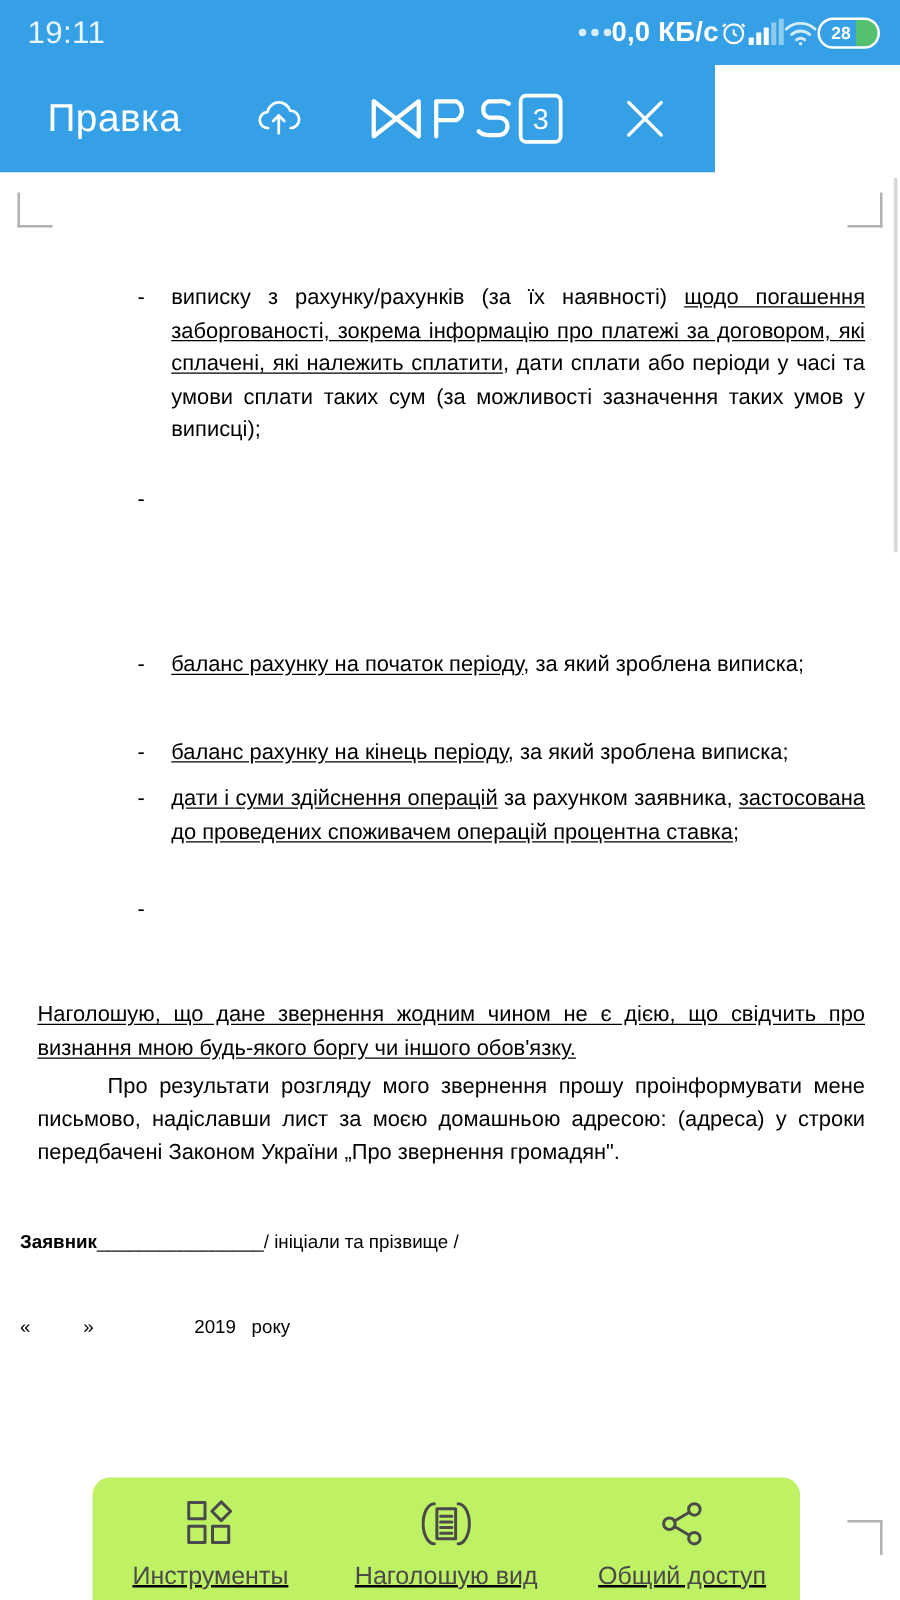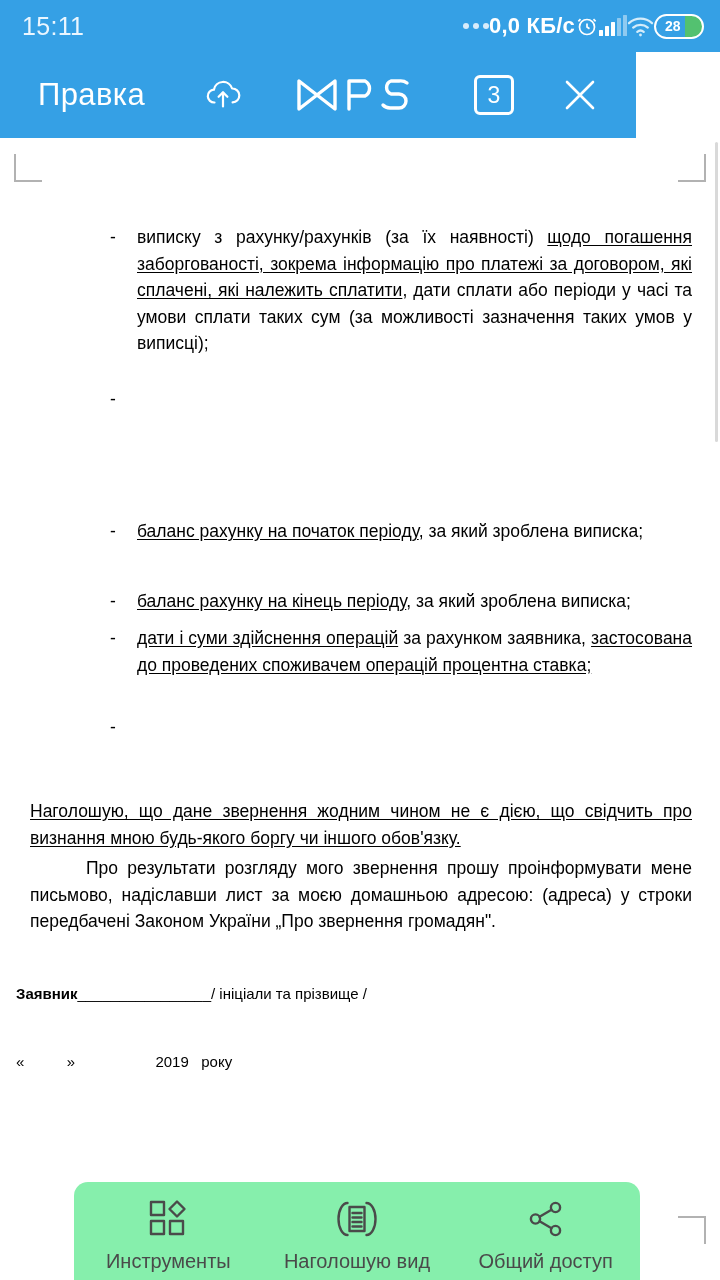--- a/index.html
+++ b/index.html
@@ -35,21 +35,21 @@
   .wifi-icon svg{ display:block; }
   .battery{
     min-width:50px; height:25px; border:2px solid #ffffff; border-radius:13px;
     display:flex; align-items:center; position:relative; padding-left:9px;
     background:linear-gradient(to right,#35A0E5 0 62%, #53c170 62% 100%);
   }
   .battery span{ font-size:14px; font-weight:700; color:#ffffff; line-height:1; }
 
   
   .toolbar{
-    position:absolute; left:0; top:52px; width:636px; height:86px;
+    position:absolute; left:0; top:52px; width:572px; height:86px;
     background:#35A0E5; display:flex; align-items:center; color:#fff;
   }
   .tb-title{ font-size:31px; font-weight:400; margin-left:38px; letter-spacing:.4px; }
   .tb-cloud{ margin-left:56px; display:flex; align-items:center; }
   .tb-logo{ margin-left:50px; display:flex; align-items:center; }
   .tb-spacer{ flex:1 1 auto; }
   .tb-pages{
     width:40px; height:40px; border:3px solid #ffffff; border-radius:6px;
     display:flex; align-items:center; justify-content:center; margin-right:44px;
   }
@@ -90,35 +90,36 @@
   }
   .para.bold-u{ font-weight:400; text-decoration:underline; text-underline-offset:2px; }
   .para.indent{ text-indent:56px; }
 
   .sign-line{ position:absolute; left:16px; width:662px; font-size:15px; }
   .sign-line b{ font-weight:700; }
 
   
   .bottombar{
     position:absolute; left:74px; top:1182px; width:566px; height:98px;
-    background:#86efac; border-radius:14px 14px 0 0;
+    background:#bef264; border-radius:14px 14px 0 0;
     display:flex; align-items:center; justify-content:space-around;
     padding-top:6px;
+    text-decoration:underline;
   }
   .bb-item{ display:flex; flex-direction:column; align-items:center; gap:10px; width:188px; }
   .bb-item .bb-ic{ height:44px; display:flex; align-items:center; justify-content:center; }
   .bb-item .bb-lb{ font-size:20px; color:#4a4a4a; line-height:1; }
 </style>
 </head>
 <body>
 
 <div id="app">
 
   <div class="statusbar">
-    <div class="status-clock">15:11</div>
+    <div class="status-clock">19:11</div>
     <div class="status-right">
       <span class="dots-icon">
           <i></i>
           <i></i>
           <i></i>
         </span>
       <span class="netspeed">0,0 КБ/с</span>
       <span class="alarm-icon">
         <svg width="24" height="24" viewBox="0 0 24 24" fill="none" stroke="#ffffff" stroke-width="1.7">
           <circle cx="12" cy="13" r="7.5"></circle>

